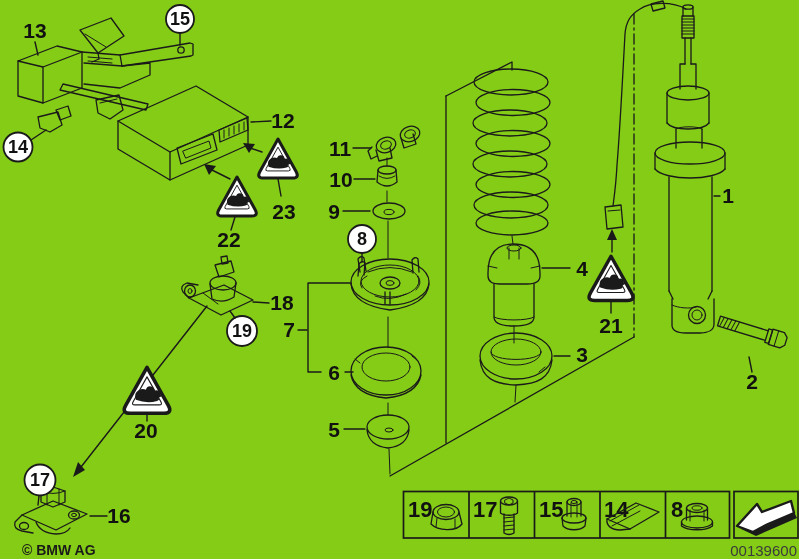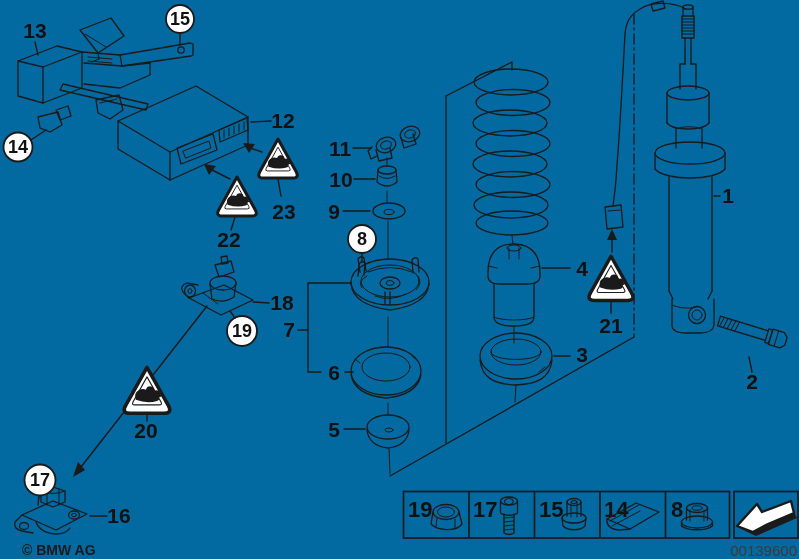--- a/index.html
+++ b/index.html
@@ -1,16 +1,16 @@
 <!DOCTYPE html>
 <html><head>
 <meta charset="utf-8">
 <style>
   html,body{margin:0;padding:0;background:#fff;}
-  .stage{position:relative;width:799px;height:559px;background:#0369a1;overflow:hidden;
+  .stage{position:relative;width:799px;height:559px;background:#84cc16;overflow:hidden;
          font-family:"Liberation Sans",sans-serif;}
   svg{display:block;}
   svg text{font-family:"Liberation Sans",sans-serif;fill:#111;}
   .callout{font-size:21px;font-weight:bold;}
   .callout-circled{font-size:18px;font-weight:bold;}
   .legend-num{font-size:22px;font-weight:bold;}
   .copyright{font-size:14px;font-weight:600;fill:#1a1a1a;}
   .imgnum{font-size:15px;fill:#3a3a3a;}
   .art{stroke:#1a1a1a;fill:none;stroke-width:1.3;stroke-linecap:round;stroke-linejoin:round;}
   .artfine{stroke:#1a1a1a;fill:none;stroke-width:1;stroke-linecap:round;stroke-linejoin:round;}

